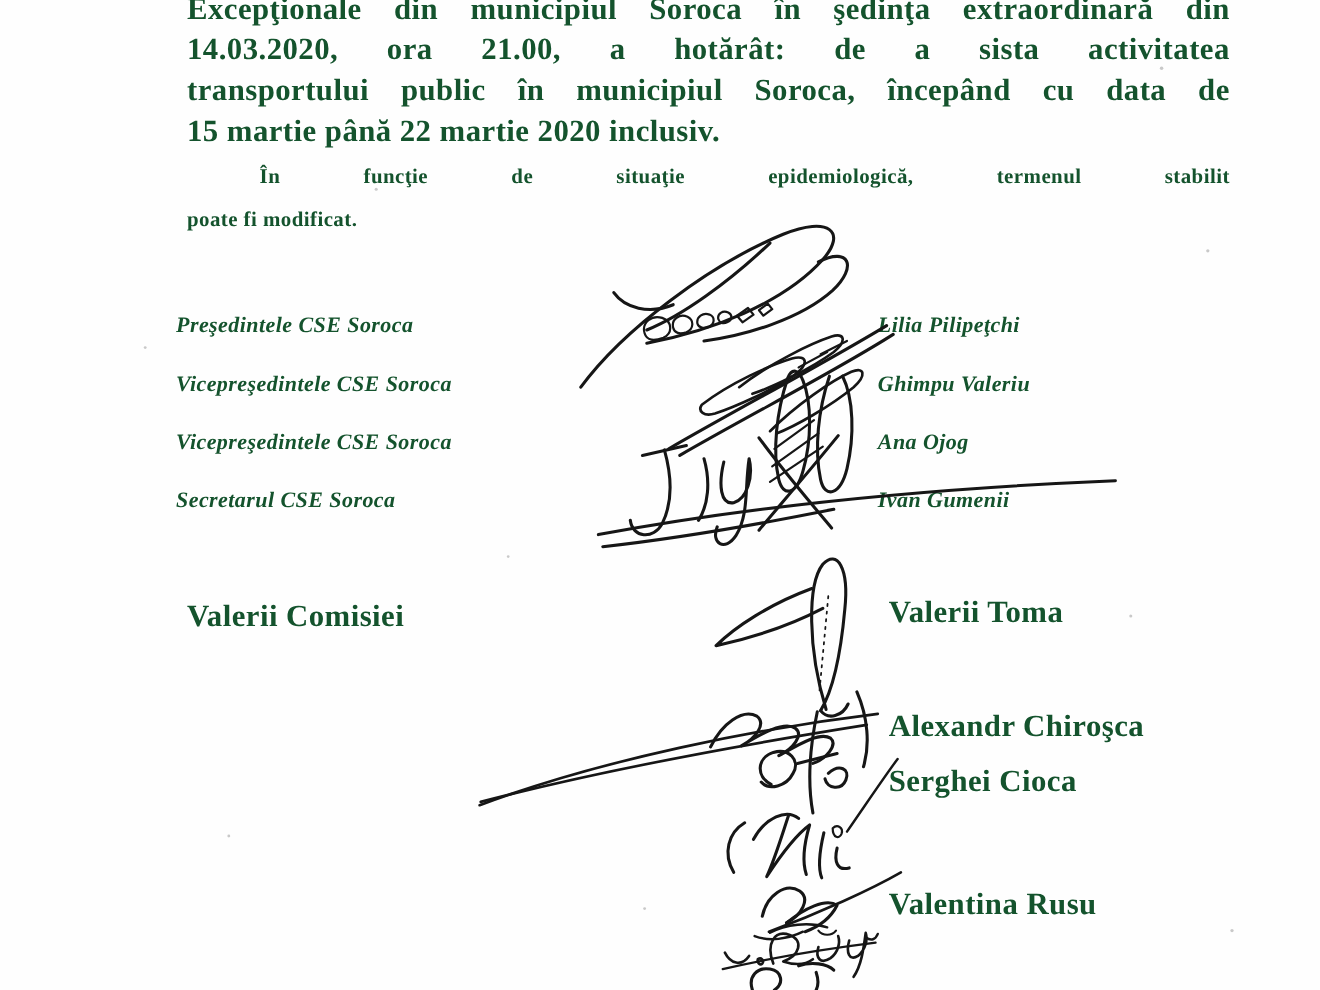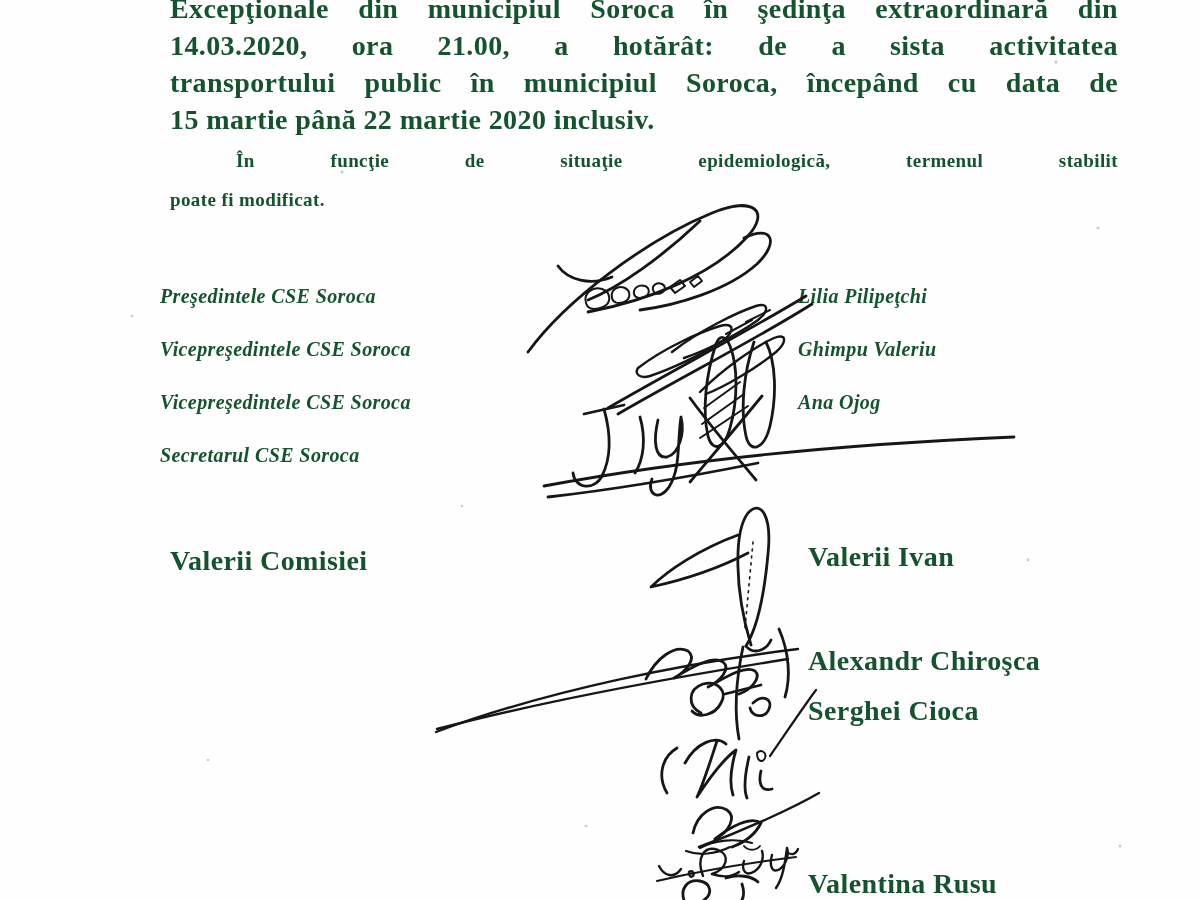--- a/index.html
+++ b/index.html
@@ -50,27 +50,28 @@
   <div class="sigrow" style="top:334px">
     <span>Vicepreşedintele CSE Soroca</span>
     <span class="name">Ghimpu Valeriu</span>
   </div>
   <div class="sigrow" style="top:387px">
     <span>Vicepreşedintele CSE Soroca</span>
     <span class="name">Ana Ojog</span>
   </div>
   <div class="sigrow" style="top:440px">
     <span>Secretarul CSE Soroca</span>
+    <span class="name">Ivan Gumenii</span>
   </div>
 
   <div class="members-label">Valerii Comisiei</div>
-  <div class="member" style="top:541px">Valerii Ivan</div>
+  <div class="member" style="top:541px">Valerii Toma</div>
   <div class="member" style="top:645px">Alexandr Chiroşca</div>
   <div class="member" style="top:695px">Serghei Cioca</div>
-  <div class="member" style="top:868px">Valentina Rusu</div>
+  <div class="member" style="top:807px">Valentina Rusu</div>
 
   <svg class="sigs" viewBox="0 0 1200 900" fill="none" stroke="#161616" stroke-width="2.8" stroke-linecap="round" stroke-linejoin="round">
 
     <g>
       <path d="M528,352 C566,300 646,240 712,213 C754,196 770,211 748,236 C712,276 646,301 588,312"></path>
       <path d="M744,238 C772,224 780,242 757,264 C728,290 678,305 640,310"></path>
       <path d="M558,266 C568,280 590,286 612,277"></path>
       <path d="M700,221 C662,257 620,287 588,300"></path>
       <path stroke-width="2" d="M586,303 C583,293 593,286 602,289 C611,292 612,303 603,307 C595,310 588,310 586,303 M612,298 C610,290 618,285 625,288 C631,291 631,299 624,302 C618,304 613,303 612,298 M634,294 C633,288 639,284 645,286 C650,288 650,294 645,297 C640,299 635,298 634,294 M653,290 C652,285 657,282 662,284 C666,286 666,291 661,293 C657,295 654,293 653,290 M670,287 L680,280 L685,286 L675,293 Z M690,282 L698,276 L702,281 L694,287 Z"></path>
     </g>

